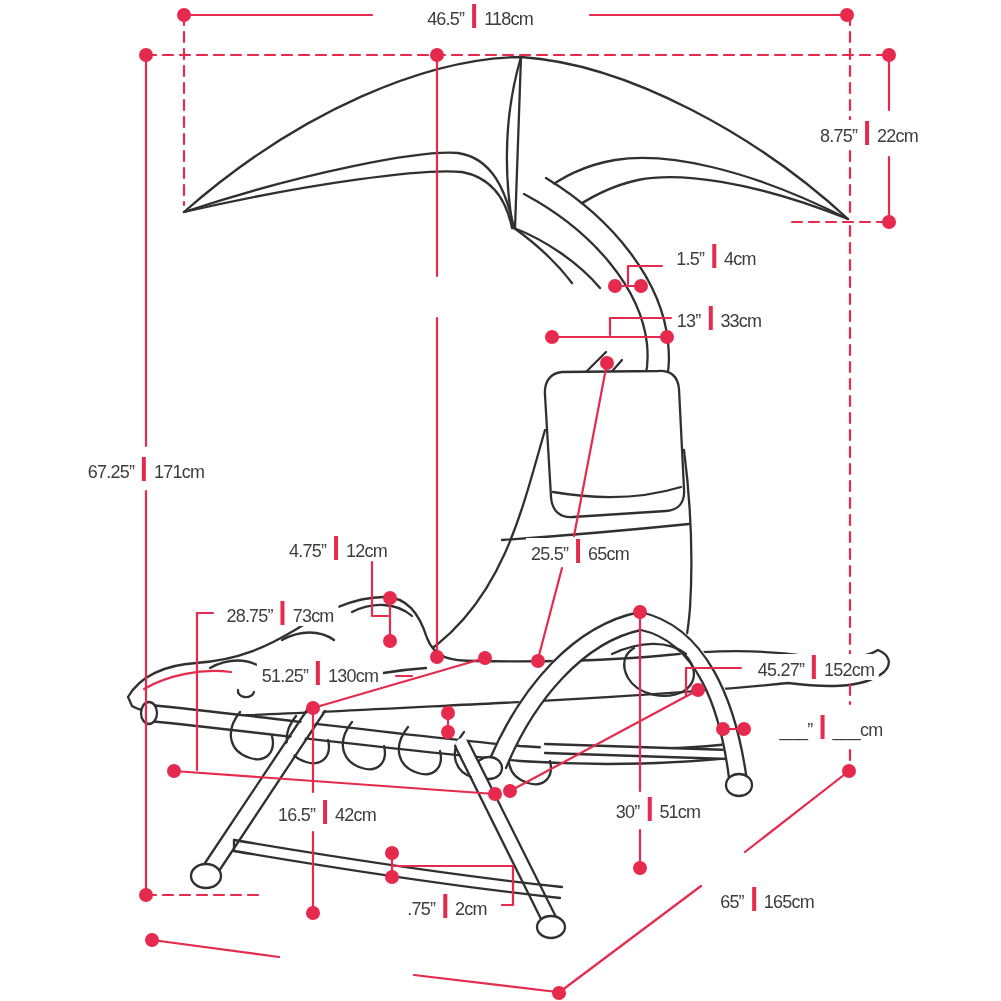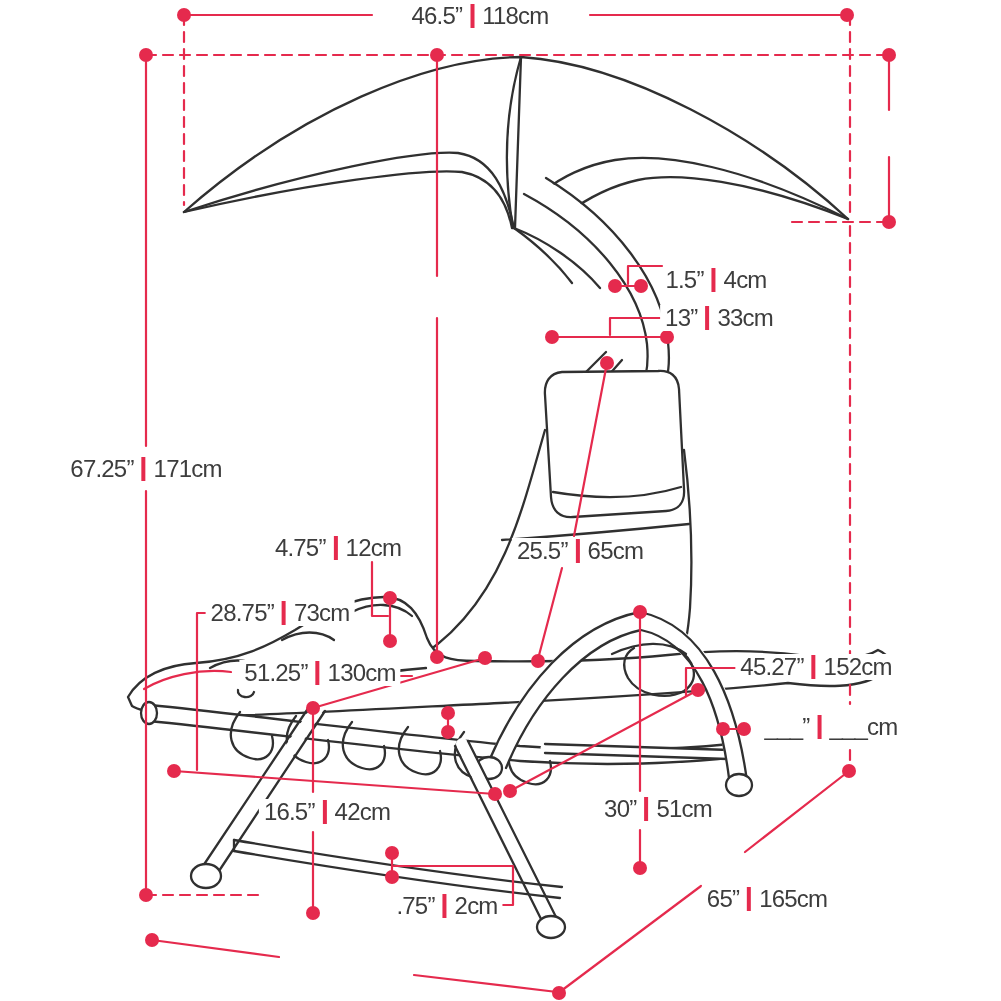--- a/index.html
+++ b/index.html
@@ -1,20 +1,20 @@
 <!DOCTYPE html>
 <html><head>
 <meta charset="utf-8">
 <style>
   html,body{margin:0;padding:0;background:#fff;}
   #canvas{position:relative;width:1001px;height:1001px;background:#fff;overflow:hidden;
           font-family:"Liberation Sans",sans-serif;}
   #art{position:absolute;left:0;top:0;}
-  .dim{position:absolute;transform:translate(-50%,-50%);display:flex;align-items:flex-start;
-       font-size:24px;letter-spacing:-0.8px;color:#3d3d3d;background:#fff;
+  .dim{position:absolute;transform:translate(-50%,-50%);display:flex;align-items:flex-end;
+       font-size:18px;letter-spacing:-0.8px;color:#3d3d3d;background:#fff;
        padding:1px 5px;white-space:nowrap;line-height:1;}
   .dim .sep{display:inline-block;width:4px;height:24px;background:#e52a4d;margin:0 8px;flex:0 0 auto;}
   .dim .in{text-align:right;}
 </style>
 </head>
 <body>
 
 <div id="canvas">
 
 <svg id="art" width="1001" height="1001" viewBox="0 0 1001 1001">
@@ -195,22 +195,27 @@
         <circle cx="559" cy="993" r="7"></circle>
   </g>
 </svg>
 
   <div class="dim" style="left:480px;top:16px">
     <span class="in">46.5”</span>
       <span class="sep"></span>
       <span class="cm">118cm</span>
     </div>
 
-
-  <div class="dim" style="left:716px;top:280px">
+  <div class="dim" style="left:869px;top:133px">
+    <span class="in">8.75”</span>
+      <span class="sep"></span>
+      <span class="cm">22cm</span>
+    </div>
+
+  <div class="dim" style="left:716px;top:256px">
     <span class="in">1.5”</span>
       <span class="sep"></span>
       <span class="cm">4cm</span>
     </div>
 
   <div class="dim" style="left:719px;top:318px">
     <span class="in">13”</span>
       <span class="sep"></span>
       <span class="cm">33cm</span>
     </div>

